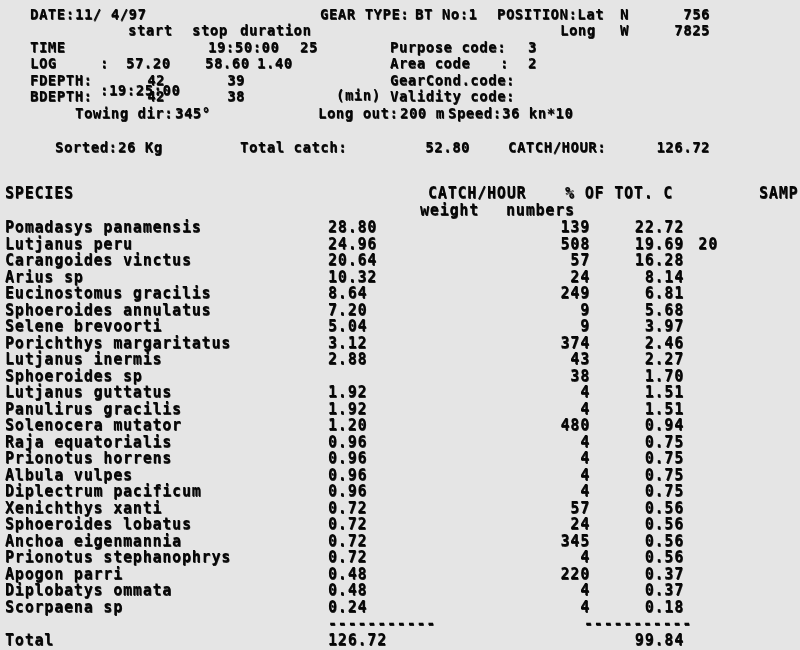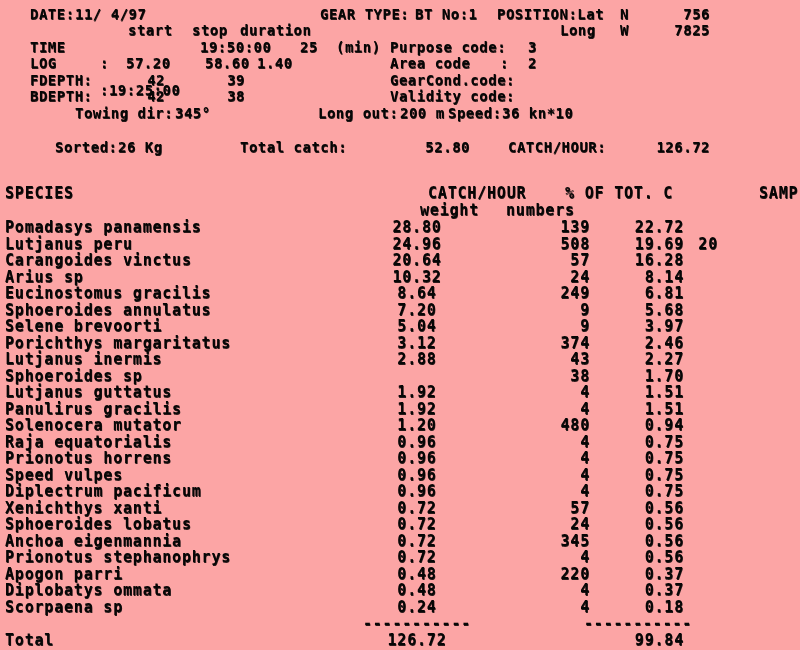--- a/index.html
+++ b/index.html
@@ -1,48 +1,48 @@
 <!DOCTYPE html>
 <html><head>
 <meta charset="utf-8">
 <style>
   html,body{margin:0;padding:0;background:#ffffff;}
   .page{
-    position:relative;width:800px;height:650px;background:#fca5a5;
+    position:relative;width:800px;height:650px;background:#e5e5e5;
     font-family:"DejaVu Sans Mono",monospace;font-weight:bold;color:#060606;
     text-shadow:0.5px 0.5px 0 rgba(0,0,0,0.85);
     overflow:hidden;
   }
   .line{position:absolute;left:0;width:800px;height:17px;}
   .hdr{font-size:14px;letter-spacing:0.5px;}
   .tbl{font-size:15px;letter-spacing:0.8px;}
   .f{position:absolute;white-space:pre;top:0;}
   .ra{text-align:right;}
   
   .p-date-l{left:30px;} .p-date-v{left:75px;}
   .p-gear-l{left:320px;} .p-gear-v{left:415px;}
   .p-pos-l{left:497px;} .p-lat-h{left:620px;} .p-lat-v{left:640px;width:70px;}
   .p-start{left:128px;} .p-stop{left:192px;} .p-dur{left:240px;}
   .p-long-l{left:560px;} .p-long-h{left:620px;} .p-long-v{left:640px;width:70px;}
   .p-lbl{left:30px;}
-  .p-t-start{left:100px;margin-top:43px;} .p-t-stop{left:200px;} .p-t-dur{left:300px;} .p-t-unit{left:336px;}
+  .p-t-start{left:100px;margin-top:43px;} .p-t-stop{left:208px;} .p-t-dur{left:300px;} .p-t-unit{left:336px;margin-top:48px;}
   .p-rlbl{left:390px;} .p-rsep{left:500px;} .p-rval{left:528px;}
   .p-l-sep{left:100px;} .p-l-start{left:126px;} .p-l-stop{left:205px;} .p-l-dur{left:257px;}
   .p-d-start{left:105px;width:60px;} .p-d-stop{left:185px;width:60px;}
   .p-tow-l{left:75px;} .p-tow-v{left:175px;} .p-wire-l{left:318px;} .p-wire-v{left:400px;}
   .p-spd-l{left:448px;} .p-spd-v{left:502px;}
   .p-sort-l{left:55px;} .p-sort-v{left:118px;} .p-tc-l{left:240px;} .p-tc-v{left:390px;width:80px;}
   .p-cph-l{left:508px;} .p-cph-v{left:630px;width:80px;}
   .p-th-sp{left:5px;} .p-th-ch{left:428px;} .p-th-pct{left:565px;} .p-th-samp{left:723px;margin-left:36px;}
   .p-th-w{left:420px;} .p-th-n{left:506px;}
   
   .rows-wrap{position:absolute;top:218px;left:0;width:800px;font-size:15px;letter-spacing:0.8px;}
   .srow{position:relative;height:16.5px;}
   .c-name{position:absolute;left:5px;white-space:pre;}
-  .c-w{position:absolute;left:352px;width:130px;text-align:center;white-space:pre;}
+  .c-w{position:absolute;left:328px;width:130px;text-align:left;white-space:pre;}
   .c-n{position:absolute;left:470px;width:120px;text-align:right;white-space:pre;}
   .c-p{position:absolute;left:584px;width:100px;text-align:right;white-space:pre;}
   .c-s{position:absolute;left:640px;width:78px;text-align:right;white-space:pre;}
   .total-row{margin-top:0.5px;}
 </style>
 </head>
 <body>
 
 <div class="page">
 
@@ -231,21 +231,21 @@
     <span class="c-s"></span>
   </div>
         <div class="srow">
     <span class="c-name">Prionotus horrens</span>
     <span class="c-w">0.96</span>
     <span class="c-n">4</span>
     <span class="c-p">0.75</span>
     <span class="c-s"></span>
   </div>
         <div class="srow">
-    <span class="c-name">Speed vulpes</span>
+    <span class="c-name">Albula vulpes</span>
     <span class="c-w">0.96</span>
     <span class="c-n">4</span>
     <span class="c-p">0.75</span>
     <span class="c-s"></span>
   </div>
         <div class="srow">
     <span class="c-name">Diplectrum pacificum</span>
     <span class="c-w">0.96</span>
     <span class="c-n">4</span>
     <span class="c-p">0.75</span>

